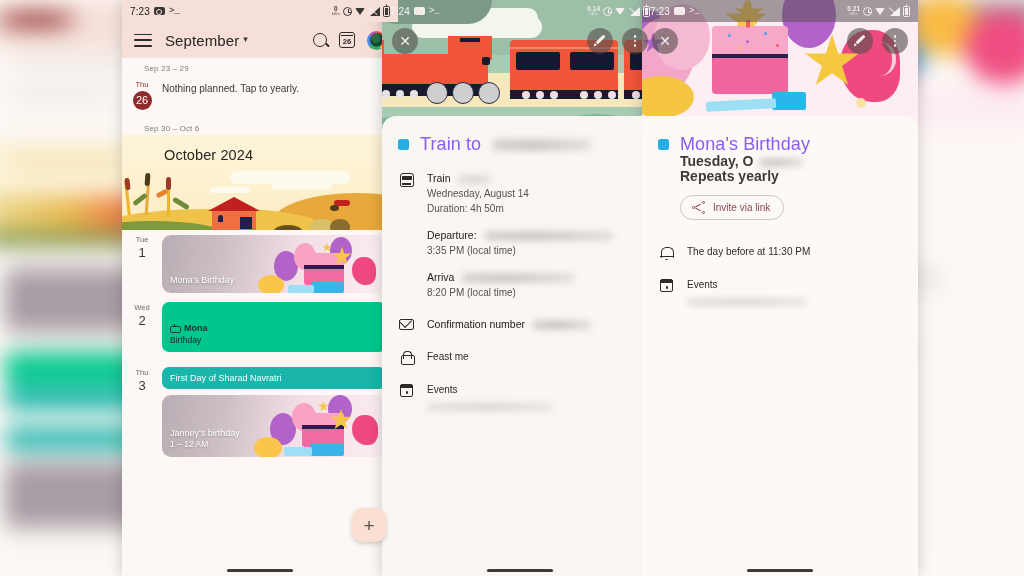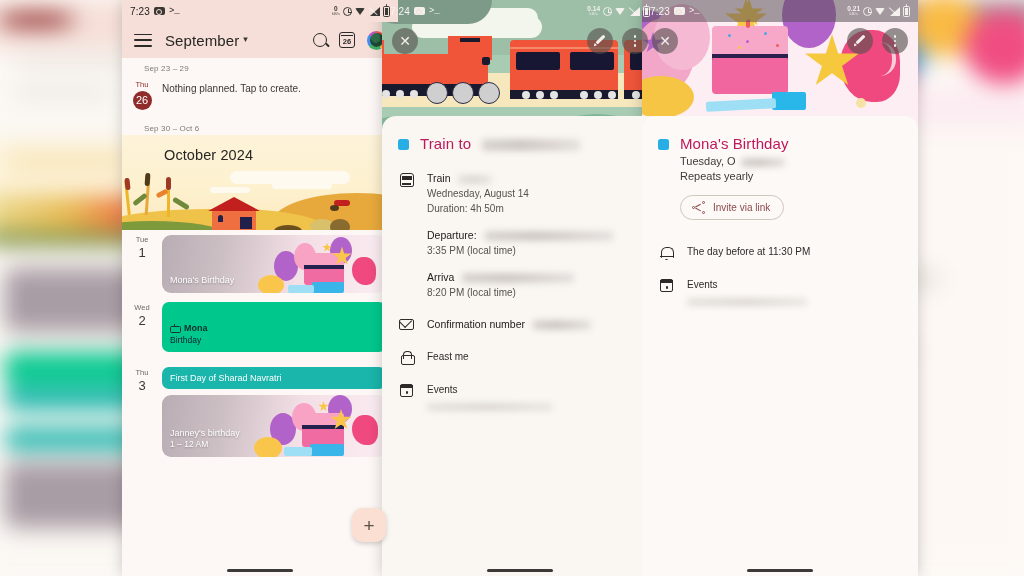--- a/index.html
+++ b/index.html
@@ -105,22 +105,22 @@
   .pencil { width:13px; height:13px; position:relative; }
   .pencil::before { content:""; position:absolute; left:1px; top:3px; width:11px; height:3px;
                     background:#f2efed; transform:rotate(-45deg); border-radius:1px; }
   .pencil::after { content:""; position:absolute; left:0px; bottom:1px; width:3.4px; height:3.4px;
                     background:#f2efed; clip-path:polygon(0 100%,100% 60%,40% 0); }
 
   .sheet { position:relative; margin-top:-14px; background:#faf6f2; border-radius:14px 14px 0 0;
            min-height:460px; padding:18px 16px 0 16px; z-index:7; }
   .titlerow { display:flex; align-items:flex-start; gap:11px; }
   .dot { width:11px; height:11px; border-radius:2.5px; background:#27aee4; margin-top:5px; flex:none; }
-  .evtitle { font-size:15px; color:#be185d; line-height:20px; letter-spacing:.1px; }
-  .evsub { font-size:11px; color:#3d3b39; line-height:15px; padding-left:22px; }
+  .evtitle { font-size:18px; color:#8b5cf6; line-height:20px; letter-spacing:.1px; }
+  .evsub { font-size:14px; color:#3d3b39; line-height:15px; padding-left:22px;font-weight:bold; }
 
   .blur { display:inline-block; border-radius:3px; vertical-align:middle;
           background:linear-gradient(90deg,#d9d4d0,#cfc9c5 40%,#dcd7d3 75%,#e5e1de);
           filter: blur(3px); }
   .blur.lite { background:linear-gradient(90deg,#e4e0dc,#dcd7d3 50%,#eae6e2); }
 
   .row { display:flex; align-items:flex-start; gap:12px; margin-top:17px; }
   .rowicon { width:17px; min-width:17px; display:flex; justify-content:center; padding-top:2px; }
   .rowbody { font-size:10px; color:#2c2b29; line-height:15px; }
   .rowbody .muted { color:#55524f; }
@@ -265,21 +265,21 @@
     <div style="position:relative;height:518px;overflow:hidden;">
 
       <div class="weeklabel">Sep 23 – 29</div>
 
       <div class="agenda-row">
         <div class="daycol today">
           <div class="dw">Thu</div>
           <div class="dn">26</div>
         </div>
         <div class="chiparea">
-            <div class="nothing">Nothing planned. Tap to create.</div>
+            <div class="nothing">Nothing planned. Tap to yearly.</div>
           </div>
       </div>
 
       <div class="weeklabel" style="padding-top:12px">Sep 30 – Oct 6</div>
 
       <div class="monthbanner">
         <div class="mb-sky"></div>
         <div class="mb-cloud" style="left:108px;top:36px;width:120px;height:13px;"></div>
         <div class="mb-cloud" style="left:150px;top:47px;width:60px;height:7px;"></div>
         <div class="mb-cloud" style="left:88px;top:52px;width:40px;height:6px;"></div>

